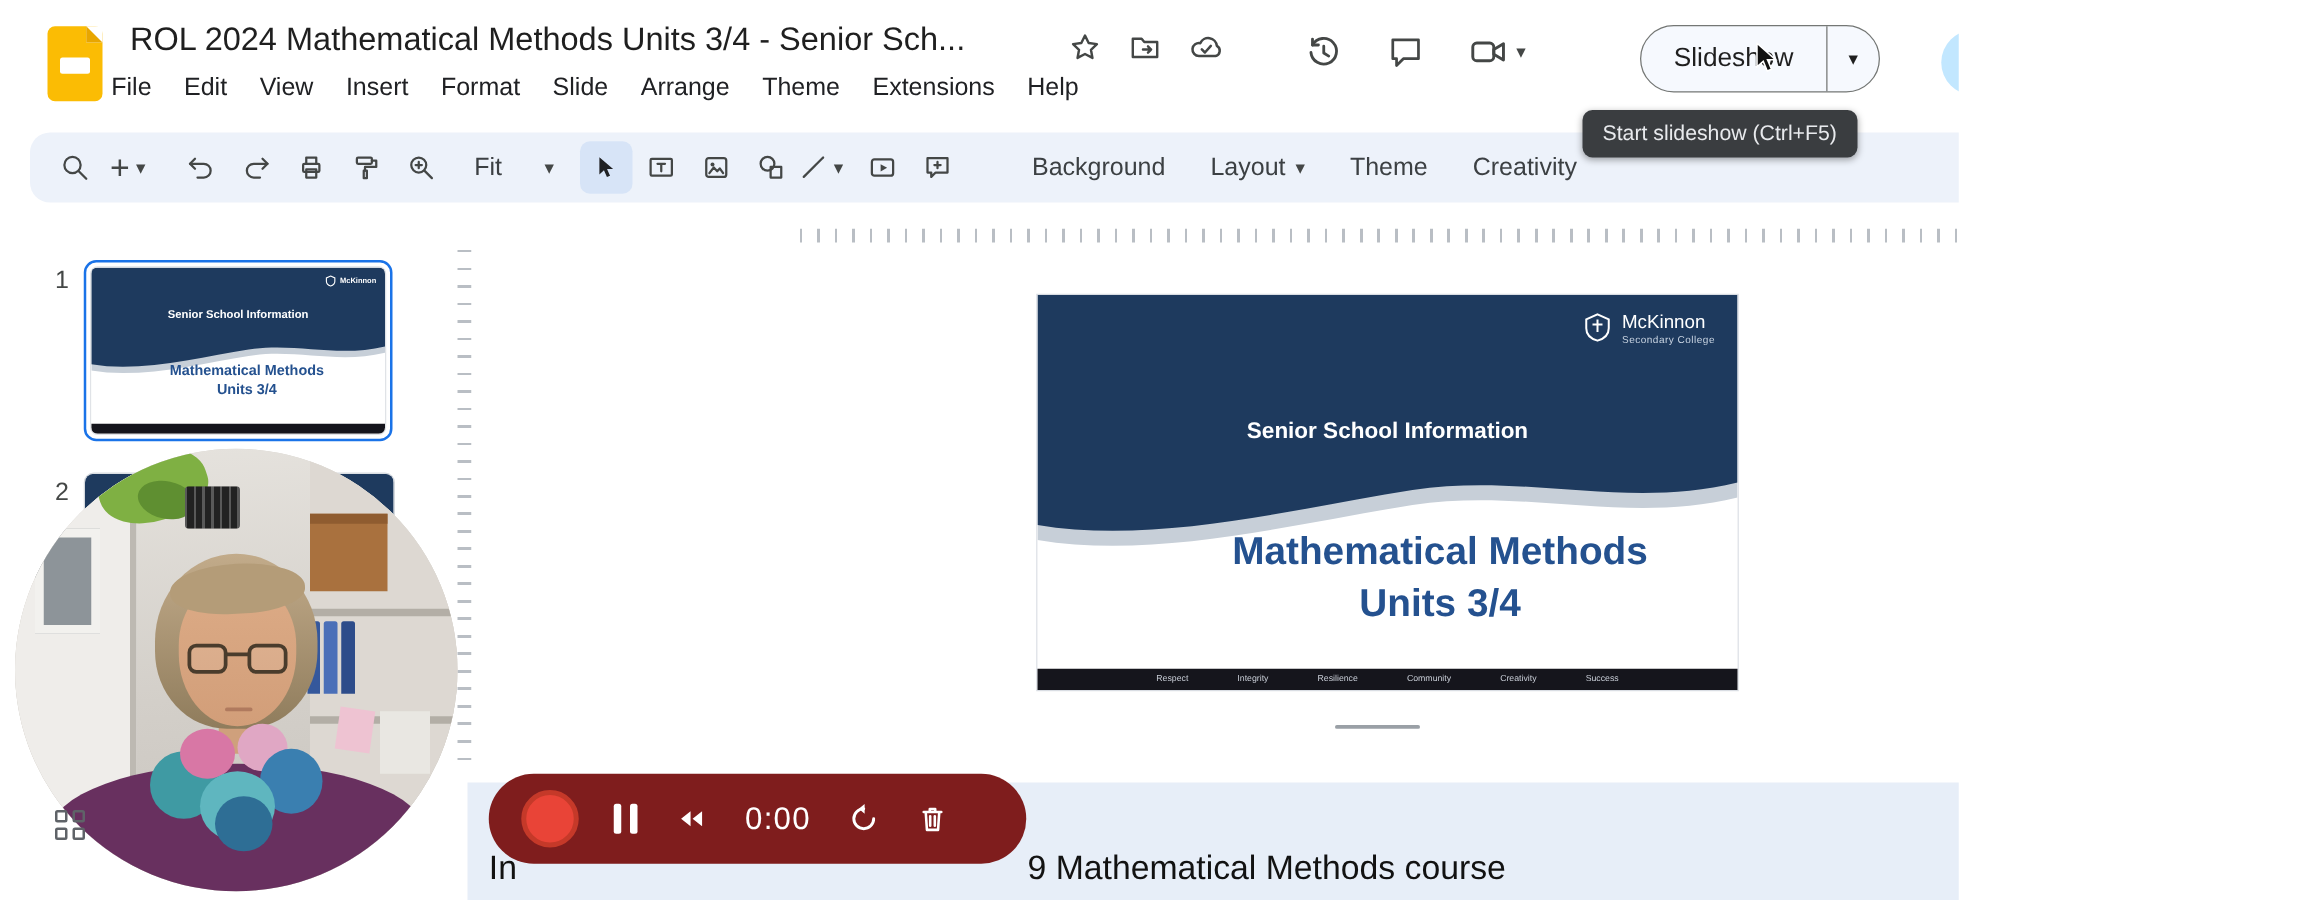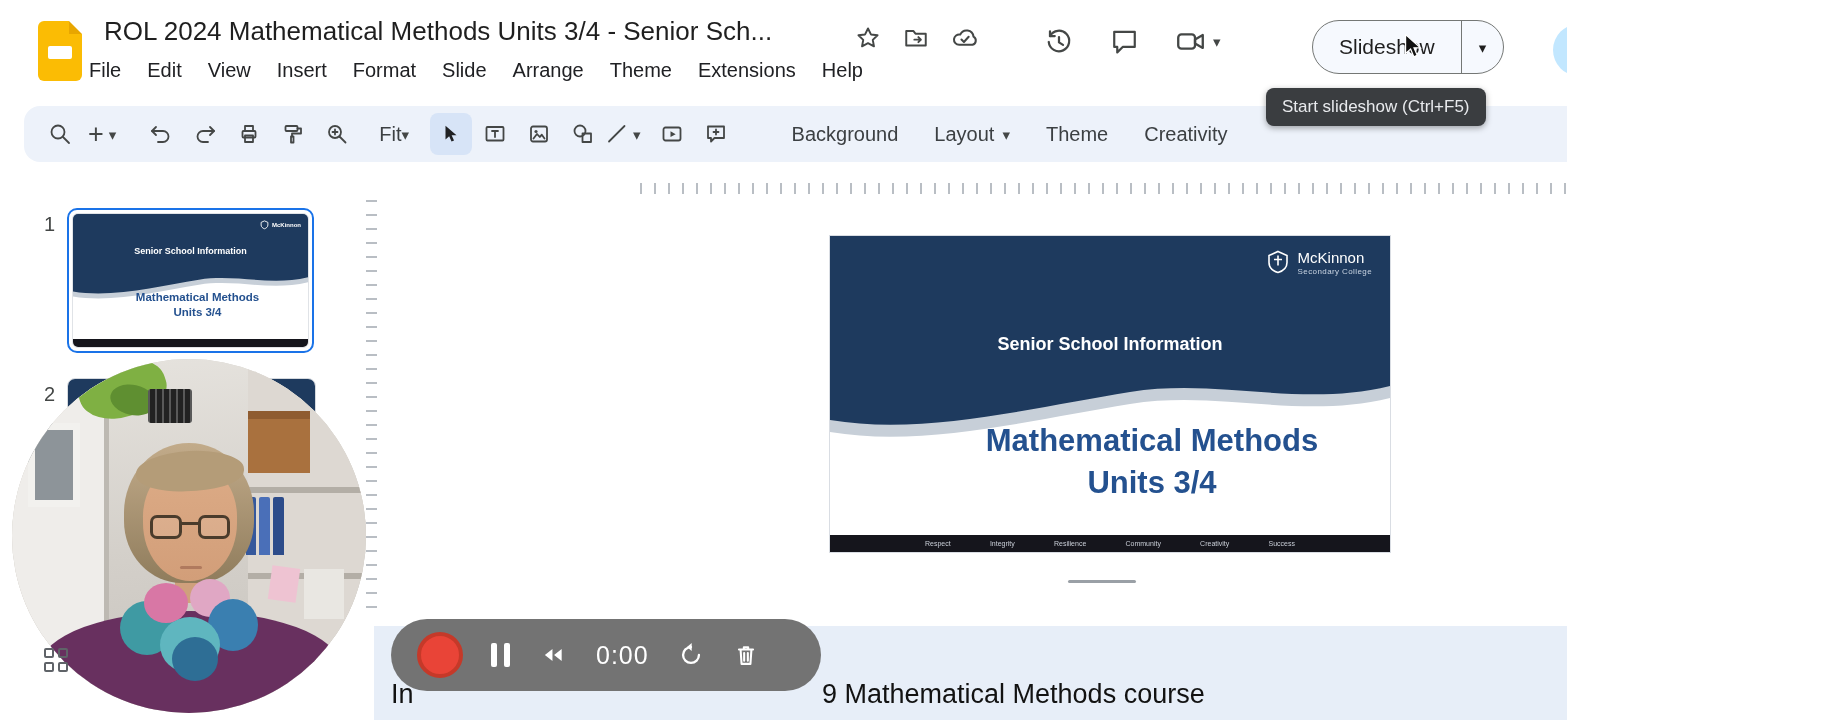--- a/index.html
+++ b/index.html
@@ -35,21 +35,21 @@
   .av-face{position:absolute;top:13px;left:16px;width:22px;height:25px;background:#dba87f;border-radius:50%;}
   .av-body{position:absolute;bottom:-5px;left:9px;width:36px;height:19px;background:#4d6f8f;border-radius:50% 50% 0 0;}
   .pointer-cursor{position:absolute;left:1402px;top:34px;z-index:50;}
 
   
   .toolbar{position:absolute;left:24px;top:106px;width:1778px;height:56px;background:#edf2fa;border-radius:16px;
            display:flex;align-items:center;padding:0 14px;box-sizing:border-box;}
   .tb{width:42px;height:42px;display:flex;align-items:center;justify-content:center;border-radius:8px;flex:0 0 auto;margin:0 1px;}
   .tb.active{background:#d7e4f7;}
   .tb-group{display:flex;align-items:center;flex:0 0 auto;}
-  .fit-select{display:flex;align-items:center;padding:0 12px;margin:0 8px;font-size:20px;color:#3c4043;}
+  .fit-select{display:flex;align-items:center;gap:34px;padding:0 12px;margin:0 8px;font-size:20px;color:#3c4043;}
   .text-btn{padding:8px 18px;font-size:20px;color:#3c4043;border-radius:8px;flex:0 0 auto;display:flex;align-items:center;gap:8px;}
   .text-btn.first{margin-left:36px;}
   .rec-group{margin-left:auto;display:flex;align-items:center;gap:10px;padding:0 10px;flex:0 0 auto;}
   .rec-label{font-size:20px;color:#8b5cf6;}
   .chev-up-btn{width:40px;height:40px;display:flex;align-items:center;justify-content:center;margin:0 8px 0 22px;flex:0 0 auto;}
   .chev-up{width:13px;height:13px;border-left:3px solid #444746;border-top:3px solid #444746;transform:rotate(45deg);margin-top:6px;}
 
   
   .slide-num{position:absolute;font-size:20px;color:#444746;}
   .thumb1{position:absolute;left:67px;top:208px;width:247px;height:145px;border:2px solid #1a73e8;border-radius:10px;
@@ -86,21 +86,21 @@
   .notes-handle{position:absolute;left:1068px;top:580px;width:68px;height:3px;background:#9aa0a6;border-radius:2px;}
 
   
   .caption{position:absolute;left:374px;top:626px;width:1427px;height:94px;background:#e7eef8;z-index:2;}
   .cap-line{position:absolute;font-size:27px;color:#121212;white-space:nowrap;}
   .cap1{left:452px;top:16px;}
   .cap-frag{left:17px;top:53px;}
   .cap2{left:448px;top:53px;}
 
   
-  .recorder{position:absolute;left:391px;top:619px;width:430px;height:72px;background:#737373;border-radius:37px;
+  .recorder{position:absolute;left:391px;top:619px;width:430px;height:72px;background:#7f1d1d;border-radius:37px;
             display:flex;align-items:center;gap:28px;padding:0 26px;box-sizing:border-box;z-index:5;}
   .stop-btn{width:46px;height:46px;border-radius:50%;background:#e94437;border:4px solid #c53929;box-sizing:border-box;flex:0 0 auto;}
   .pause-btn{display:flex;gap:7px;flex:0 0 auto;}
   .pause-bar{width:6px;height:24px;background:#fff;border-radius:2px;}
   .rec-time{font-size:25px;color:#fff;letter-spacing:1px;flex:0 0 auto;}
   .wic{flex:0 0 auto;display:flex;}
 
   
   .webcam{position:absolute;left:12px;top:359px;width:354px;height:354px;border-radius:50%;overflow:hidden;
           background:#d5d1cb;z-index:6;}

